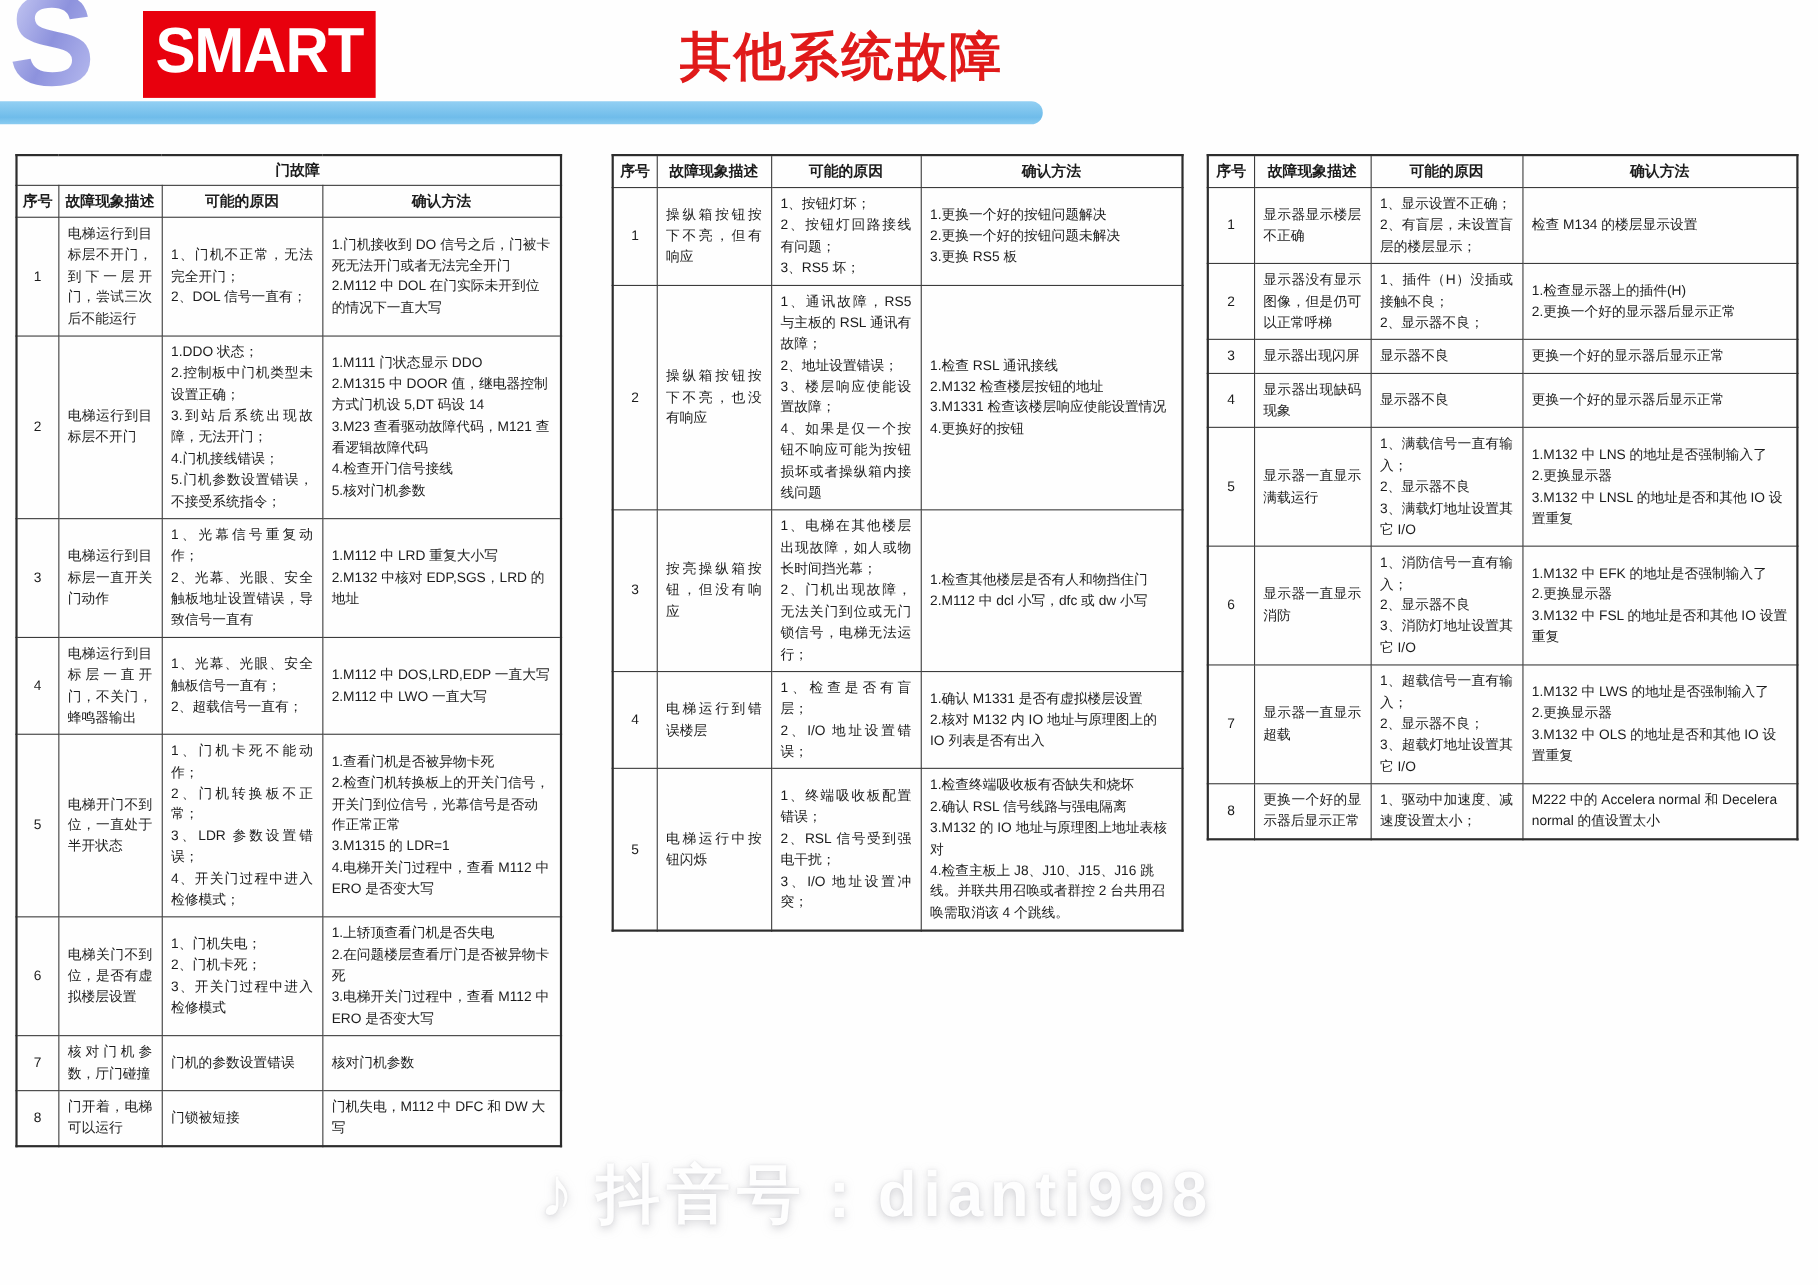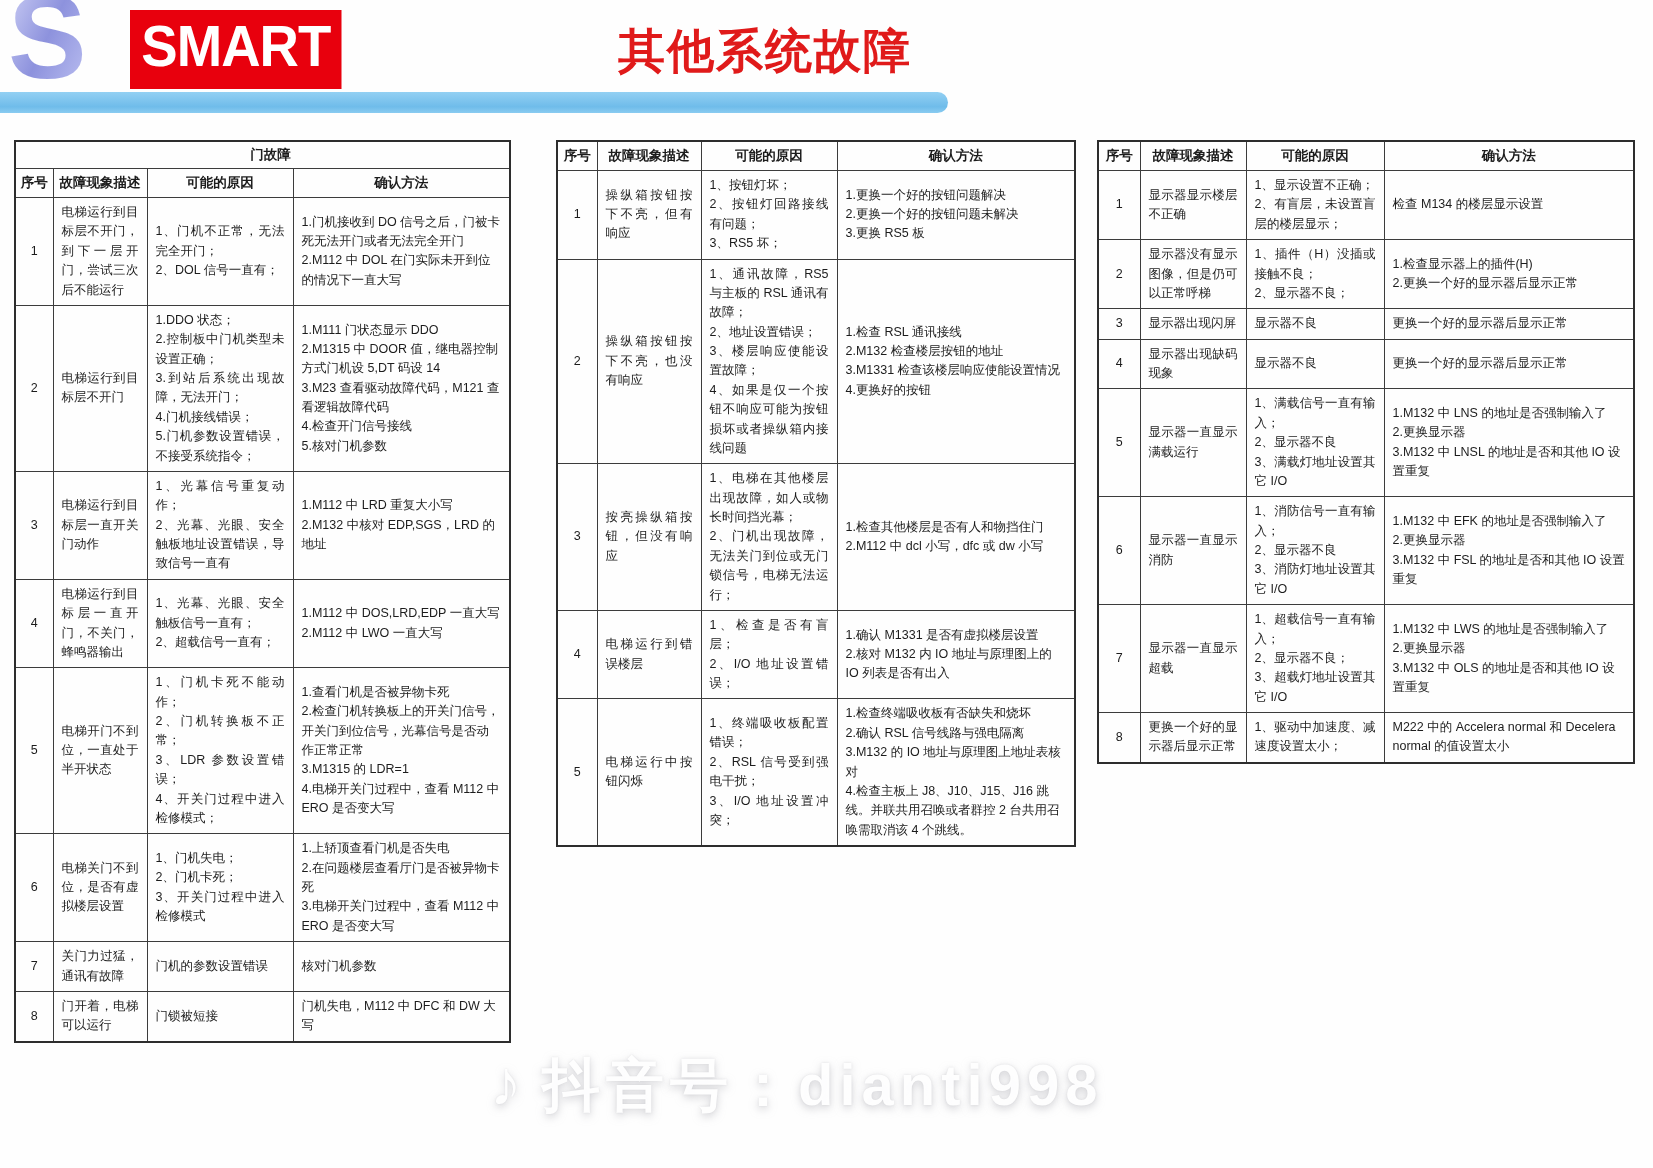--- a/index.html
+++ b/index.html
@@ -152,21 +152,21 @@
             <td class="c-desc">电梯关门不到位，是否有虚拟楼层设置</td>
             <td class="c-cause">1、门机失电；
 2、门机卡死；
 3、开关门过程中进入检修模式</td>
             <td class="c-method">1.上轿顶查看门机是否失电
 2.在问题楼层查看厅门是否被异物卡死
 3.电梯开关门过程中，查看 M112 中 ERO 是否变大写</td>
           </tr>
           <tr>
             <td class="c-no">7</td>
-            <td class="c-desc">关门力过猛，通讯有故障</td>
+            <td class="c-desc">核对门机参数，厅门碰撞</td>
             <td class="c-cause">门机的参数设置错误</td>
             <td class="c-method">核对门机参数</td>
           </tr>
           <tr>
             <td class="c-no">8</td>
             <td class="c-desc">门开着，电梯可以运行</td>
             <td class="c-cause">门锁被短接</td>
             <td class="c-method">门机失电，M112 中 DFC 和 DW 大写</td>
           </tr>
         </tbody>

